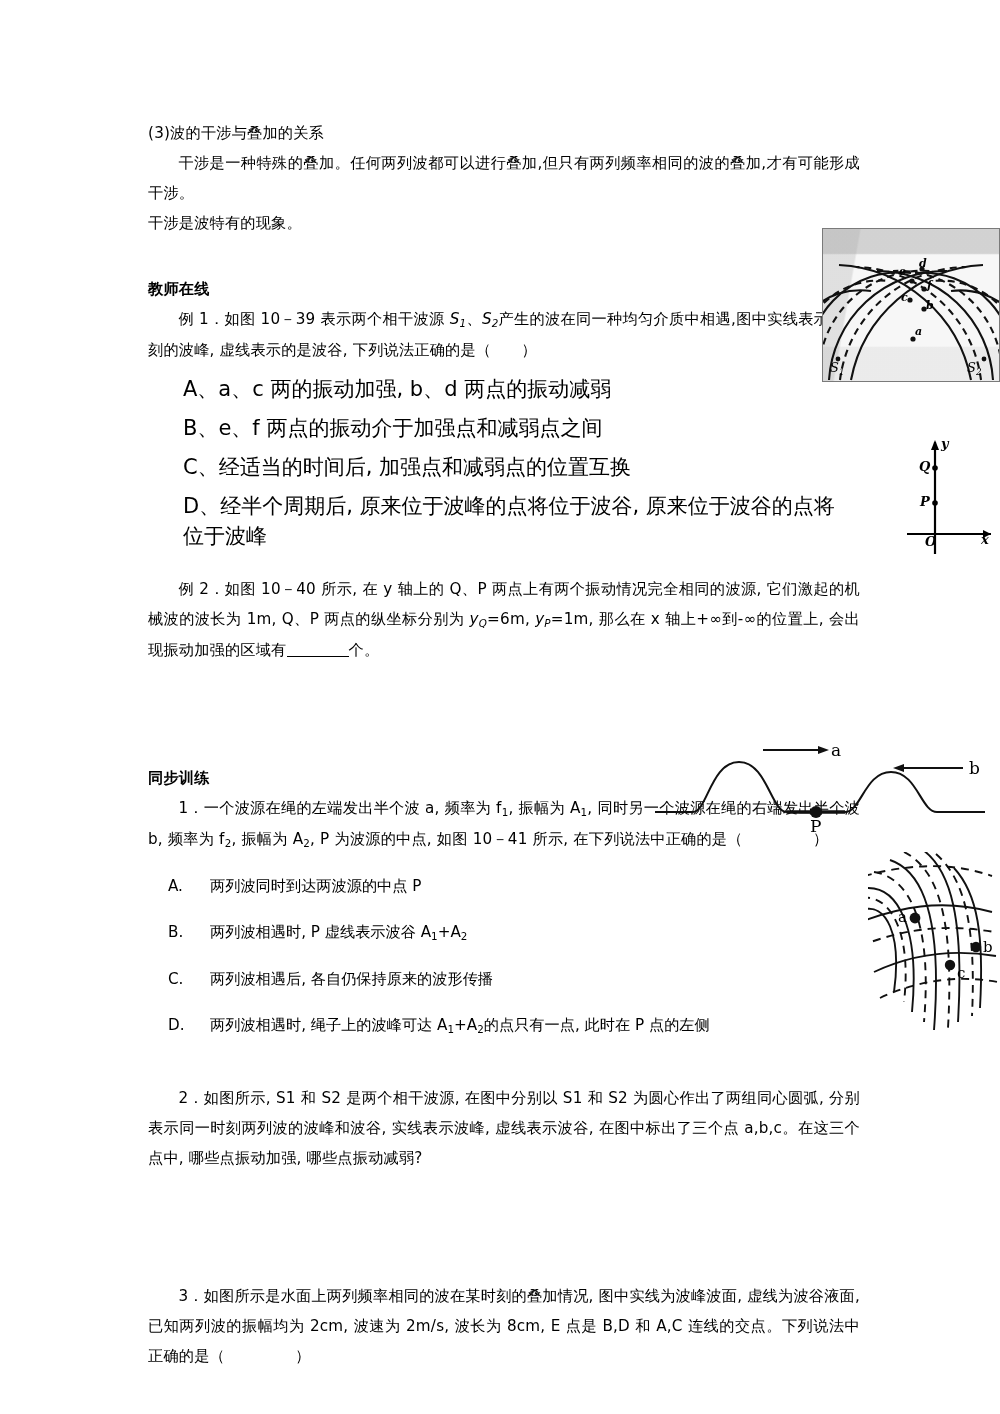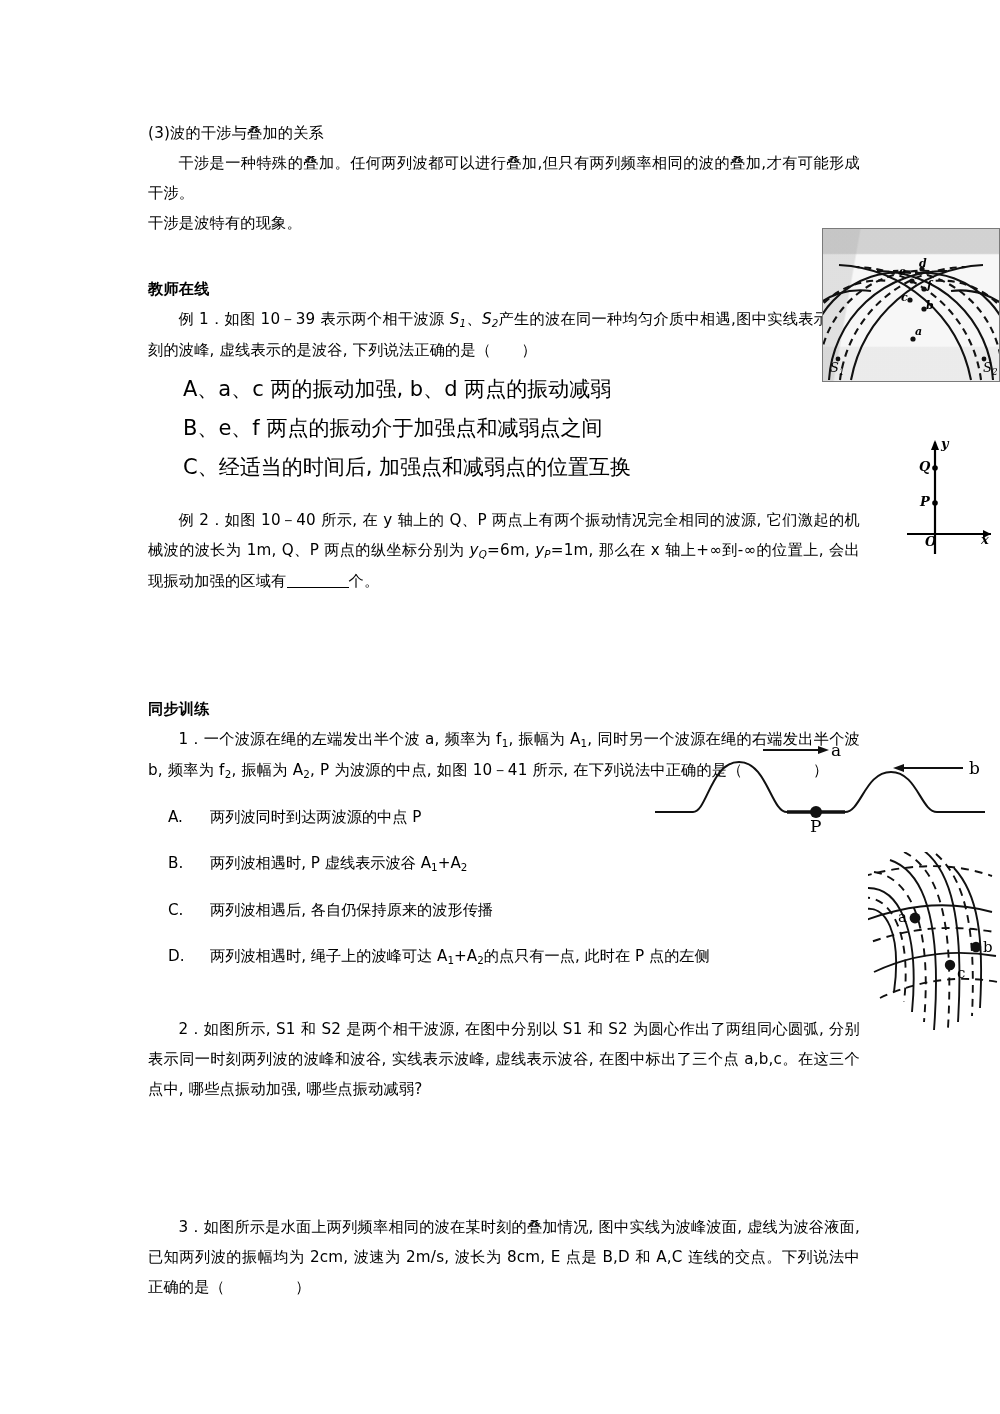--- a/index.html
+++ b/index.html
@@ -155,20 +155,21 @@
 
     <div class="gap-md"></div>
 
     <p class="p bold">教师在线</p>
 
     <p class="p indent2"><span>例 1．如图 10－39 表示两个相干波源 </span><span class="ital">S</span><sub class="ital">1</sub><span>、</span><span class="ital">S</span><sub class="ital">2</sub><span>产生的波在同一种均匀介质中相遇,图中实线表示某时刻的波峰, 虚线表示的是波谷, 下列说法正确的是（      ）</span></p>
 
     <p class="opt">A、a、c 两的振动加强, b、d 两点的振动减弱</p>
     <p class="opt">B、e、f 两点的振动介于加强点和减弱点之间</p>
     <p class="opt">C、经适当的时间后, 加强点和减弱点的位置互换</p>
+    <p class="opt">D、经半个周期后, 原来位于波峰的点将位于波谷, 原来位于波谷的点将位于波峰</p>
 
     <div class="gap-sm"></div>
 
     <p class="p indent2"><span>例 2．如图 10－40 所示, 在 y 轴上的 Q、P 两点上有两个振动情况完全相同的波源, 它们激起的机械波的波长为 1m, Q、P 两点的纵坐标分别为 </span><span class="ital">y</span><sub class="ital">Q</sub><span>=6m, </span><span class="ital">y</span><sub class="ital">P</sub><span>=1m, </span><span>那么在 x 轴上+∞到-∞的位置上, 会出现振动加强的区域有</span><span class="fill-blank"></span><span>个。</span></p>
 
     <div class="gap-xl"></div>
     <div class="gap-md"></div>
 
     <p class="p bold">同步训练</p>
 
@@ -225,21 +226,21 @@
         <circle cx="161" cy="130" r="2.4"></circle>
       </g>
     </svg>
     <span class="ptlabel" style="left:92px;top:96px;">a</span>
     <span class="ptlabel" style="left:103px;top:70px;">b</span>
     <span class="ptlabel" style="left:78px;top:62px;">c</span>
     <span class="ptlabel" style="left:96px;top:28px;">d</span>
     <span class="ptlabel" style="left:76px;top:36px;">e</span>
     <span class="ptlabel" style="left:104px;top:50px;">f</span>
     <span class="srclabel" style="left:7px;top:131px;"><span>S</span><sub>1</sub></span>
-    <span class="srclabel" style="left:160px;top:131px;"><span>S</span><sub>2</sub></span>
+    <span class="srclabel" style="left:144px;top:131px;"><span>S</span><sub>2</sub></span>
   </div>
 
   <div class="fig" id="fig-axes">
     <svg width="92" height="132" viewBox="0 0 92 132">
       <line x1="2" y1="106" x2="86" y2="106" stroke="#000" stroke-width="2.2"></line>
       <polygon points="86,106 78,102 78,110" fill="#000"></polygon>
       <line x1="30" y1="126" x2="30" y2="14" stroke="#000" stroke-width="2.2"></line>
       <polygon points="30,12 26,22 34,22" fill="#000"></polygon>
       <circle cx="30" cy="40" r="2.8" fill="#000"></circle>
       <circle cx="30" cy="75" r="2.8" fill="#000"></circle>

